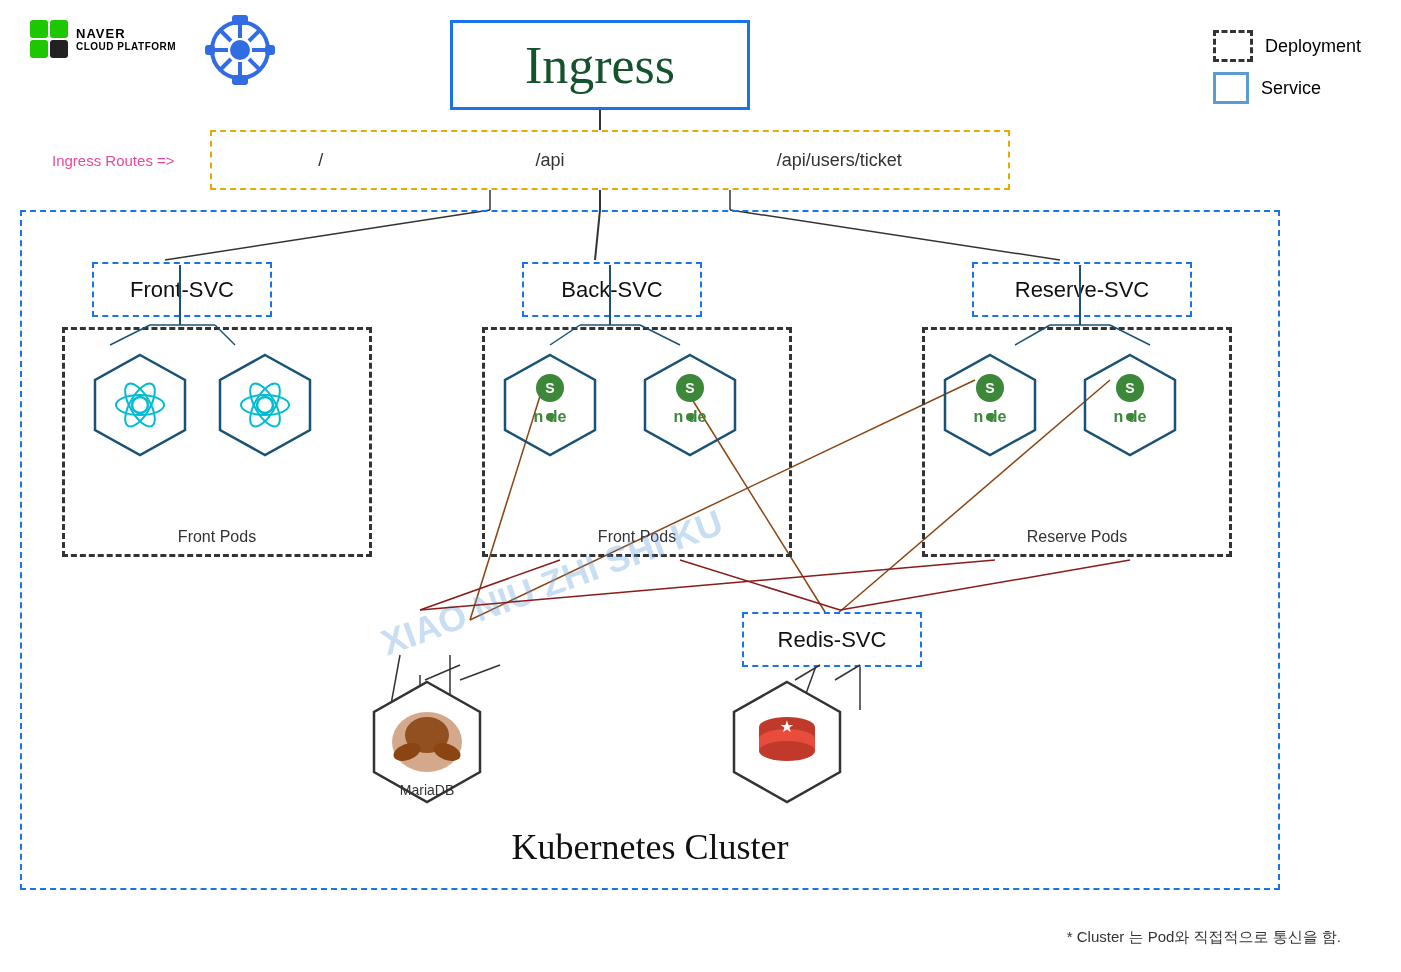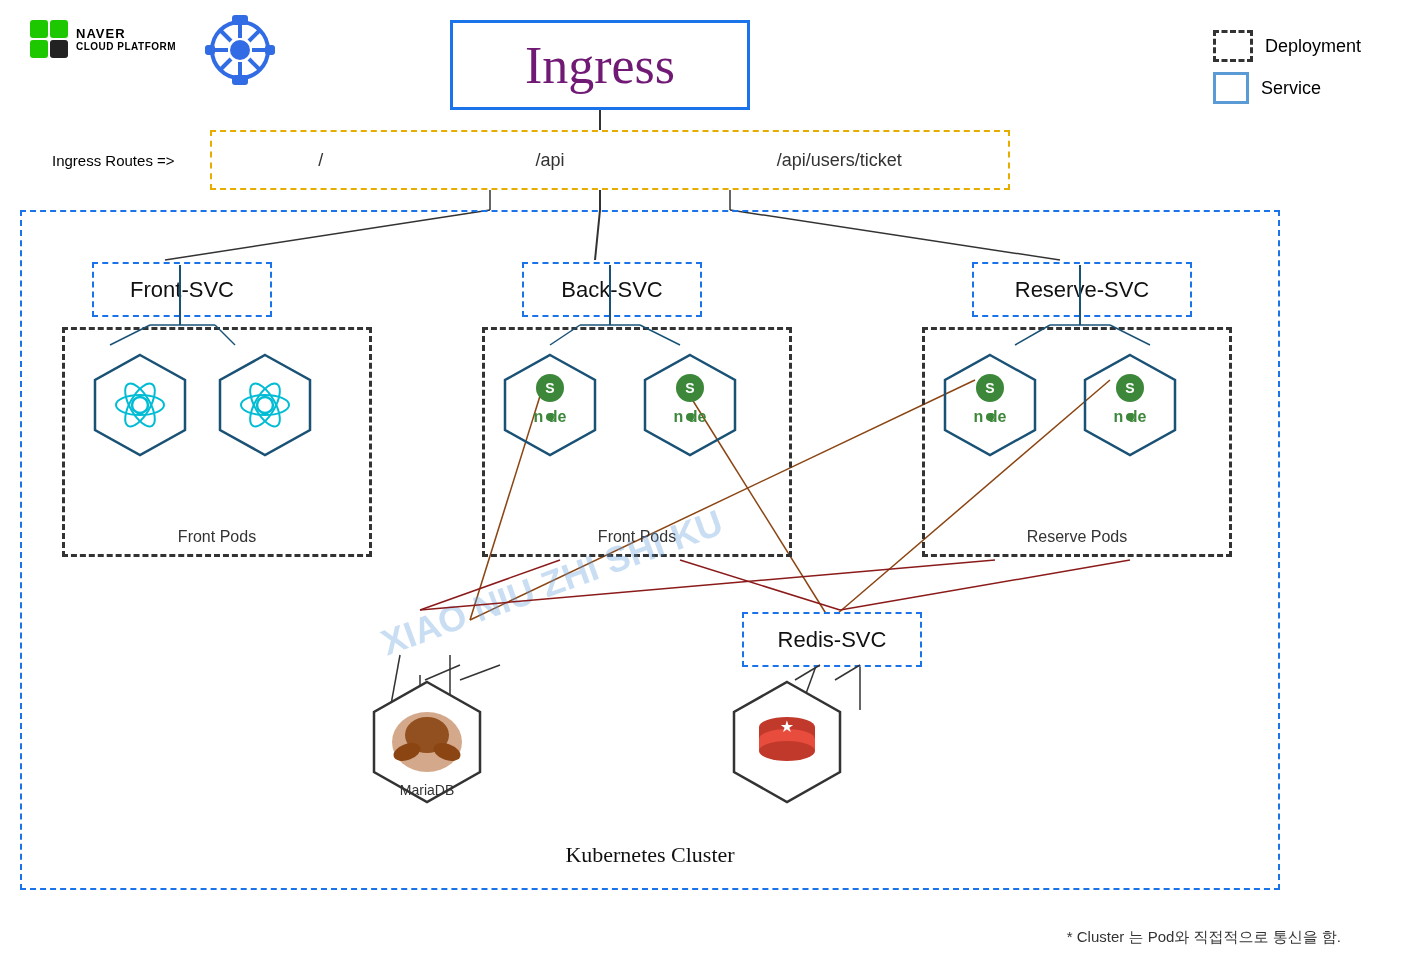--- a/index.html
+++ b/index.html
@@ -86,40 +86,40 @@
       width: 300px;
       height: 90px;
       border: 3px solid #1a73e8;
       display: flex;
       align-items: center;
       justify-content: center;
     }
     .ingress-label {
       font-size: 52px;
       font-weight: 400;
-      color: #701a75;
+      color: #14532d;
       font-family: 'Georgia', serif;
     }
 
     
     .routes-box {
       position: absolute;
       top: 130px;
       left: 210px;
       width: 800px;
       height: 60px;
       border: 2px dashed #e6ac00;
       display: flex;
       align-items: center;
     }
     .routes-label {
       position: absolute;
       left: -160px;
       font-size: 15px;
-      color: #000000;
+      color: #ec4899;
       white-space: nowrap;
     }
     .route-items {
       display: flex;
       width: 100%;
       justify-content: space-around;
       align-items: center;
       font-size: 18px;
       color: #333;
     }
@@ -132,21 +132,21 @@
       width: 1260px;
       height: 680px;
       border: 2px dashed #1a73e8;
       background: transparent;
     }
     .k8s-label {
       position: absolute;
       bottom: 20px;
       left: 50%;
       transform: translateX(-50%);
-      font-size: 22px;
+      font-size: 36px;
       font-family: 'Georgia', serif;
       color: #111;
       white-space: nowrap;
     }
 
     
     .svc-box {
       position: absolute;
       border: 2px dashed #1a73e8;
       background: #fff;

